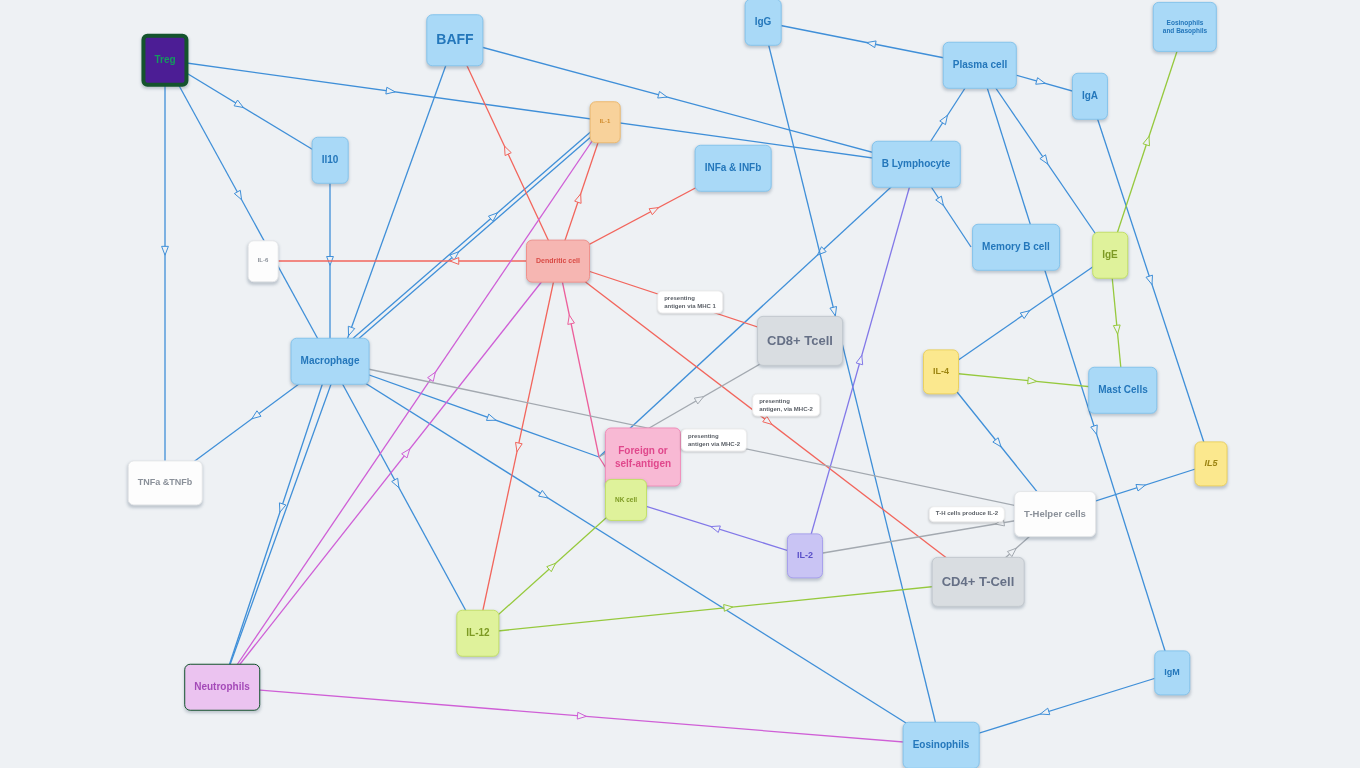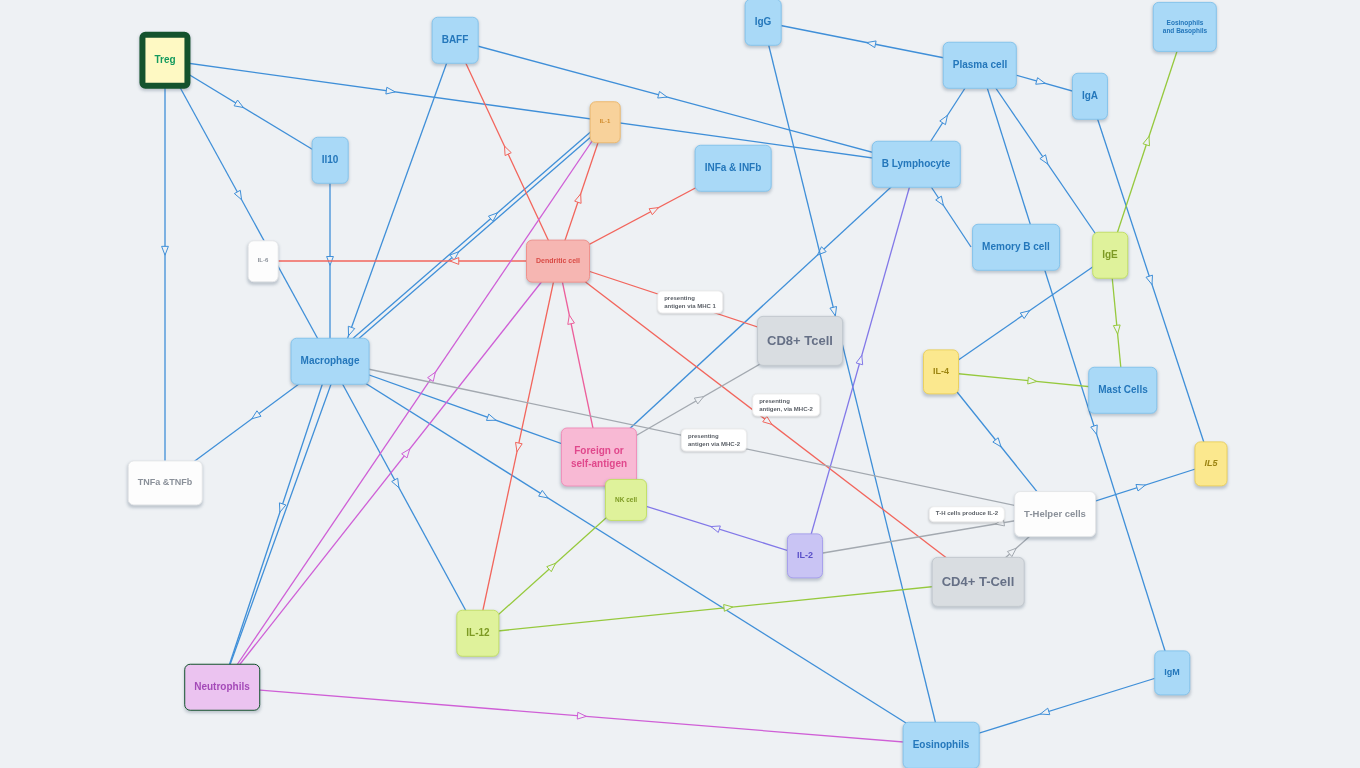--- a/index.html
+++ b/index.html
@@ -4,27 +4,27 @@
 <style>
   html,body{margin:0;padding:0;}
   body{background:#eef1f4;font-family:"Liberation Sans",sans-serif;}
   #canvas{position:relative;width:1360px;height:768px;overflow:hidden;background:#eef1f4;}
   #edge-svg{position:absolute;left:0;top:0;z-index:1;}
   .node{position:absolute;transform:translate(-50%,-50%);border-radius:6px;padding:16px 9px;
         font-weight:bold;font-size:10px;line-height:1.25;text-align:center;white-space:nowrap;
         box-shadow:0 2px 3px rgba(70,90,110,.28);z-index:2;}
   .node div{pointer-events:none;}
   .blue{background:#a9d9f7;border:1px solid #85c4ec;color:#2477bb;}
-  .green{background:#fef9c3;border:6px solid #14532d;color:#149a5e;}
+  .green{background:#4c1d95;border:4px solid #14532d;color:#149a5e;}
   .white{background:#fdfdfd;border:1px solid #e4e6e8;color:#8a9099;}
   .red{background:#f6b6b2;border:1px solid #ef928d;color:#d94a45;}
   .orange{background:#f8d29b;border:1px solid #edb96f;color:#cf8a2a;}
   .yellowgreen{background:#dff29b;border:1px solid #c3e069;color:#7d9a23;text-align:center;}
   .yellow{background:#fbe88e;border:1px solid #ebd160;color:#9d8512;}
-  .pink{background:#f8b9d4;border:1px solid #f08fba;color:#e0488c;}
+  .pink{background:#f8b9d4;border:1px solid #f08fba;color:#e0488c;margin-left:44px;}
   .lavender{background:#c9c4f4;border:1px solid #a7a0ec;color:#5a50c8;}
   .violet{background:#ebc3f0;border:1px solid #14532d;color:#a44ab8;}
   .gray{background:#d9dde1;border:1px solid #c3c9cf;color:#667086;}
   .edge-label{background:#ffffff;border:1px solid #ededed;color:#5a5f66;font-weight:600;
               text-align:left;box-shadow:0 1px 2px rgba(0,0,0,.13);border-radius:5px;padding:3px 6px;}
 </style>
 </head>
 <body>
 
 <div id="canvas">
@@ -126,21 +126,21 @@
       <line x1="330" y1="361" x2="1055" y2="514" stroke="#a3a9b0" stroke-width="1.3"></line>
       <polygon points="711.6965572865537,441.55113553771406 702.3841479219911,443.06078179654713 703.7882566004193,436.40732564059607" fill="#eef1f4" stroke="#a3a9b0" stroke-width="1" stroke-linejoin="round"></polygon>
       <line x1="978" y1="582" x2="1055" y2="514" stroke="#a3a9b0" stroke-width="1.3"></line>
       <polygon points="1016.2478577915138,548.2226710412606 1011.9023931861789,556.596256734605 1007.4011771612982,551.4992915299606" fill="#eef1f4" stroke="#a3a9b0" stroke-width="1" stroke-linejoin="round"></polygon>
       <line x1="1055" y1="514" x2="805" y2="556" stroke="#a3a9b0" stroke-width="1.3"></line>
       <polygon points="995.266336642854,524.0352554440005 1003.381413524788,519.2242755853545 1004.5080254037888,525.9302986746447" fill="#eef1f4" stroke="#a3a9b0" stroke-width="1" stroke-linejoin="round"></polygon>
     </svg>
     <div class="node green" style="left: 165px; top: 60px; font-size: 10px;">
       <div>Treg</div>
     </div>
-    <div class="node blue" style="left: 455px; top: 40px; font-size: 10px;">
+    <div class="node blue" style="left: 455px; top: 40px; font-size: 14px;">
       <div>BAFF</div>
     </div>
     <div class="node blue" style="left: 330px; top: 160px; font-size: 10px;">
       <div>Il10</div>
     </div>
     <div class="node white" style="left: 263px; top: 261px; font-size: 6px;">
       <div>IL-6</div>
     </div>
     <div class="node orange" style="left: 605px; top: 122px; font-size: 6px;">
       <div>IL-1</div>

